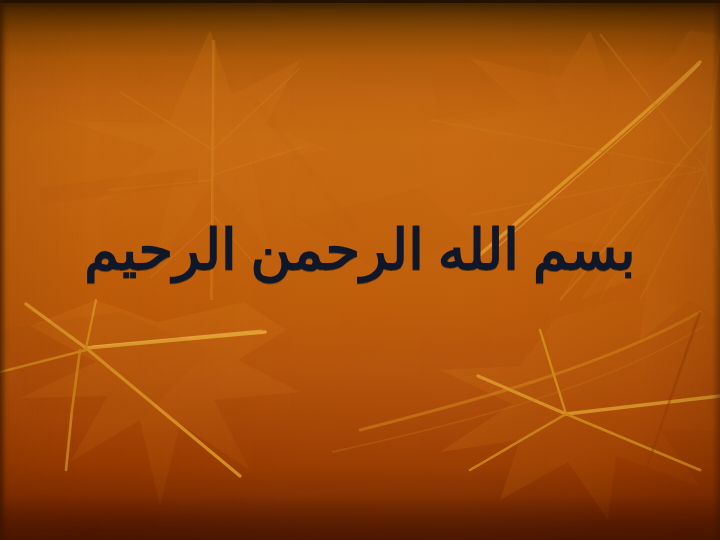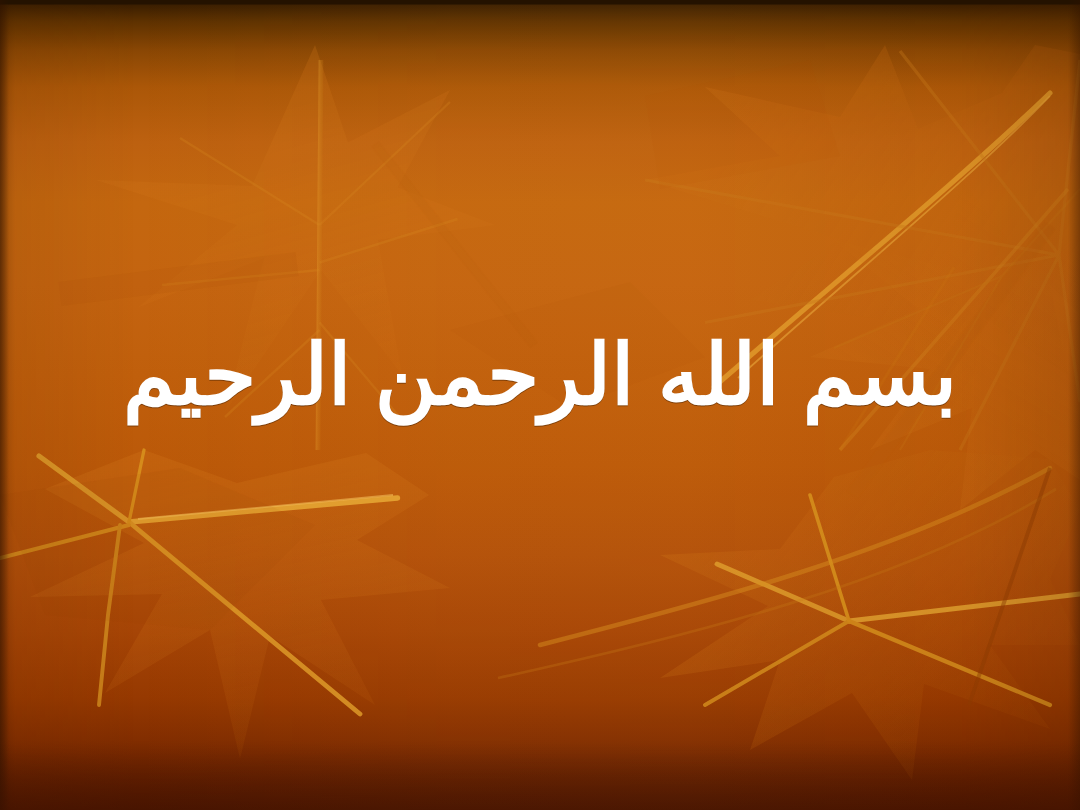--- a/index.html
+++ b/index.html
@@ -79,22 +79,22 @@
     top: 180px;
     width: 720px;
     height: 100px;
     display: flex;
     align-items: center;
     justify-content: center;
   }
   .headline {
     direction: rtl;
     unicode-bidi: bidi-override;
-    color: #ffffff;
-    font-family: Liberation Sans, sans-serif;
+    color: #0f172a;
+    font-family: Liberation Serif, serif;
     font-weight: bold;
     font-size: 56px;
     line-height: 1.0;
     letter-spacing: 0.5px;
     white-space: nowrap;
     text-shadow: 0 1px 0 rgba(0,0,0,0.35);
     margin-top: 40px;
   }
 
   

